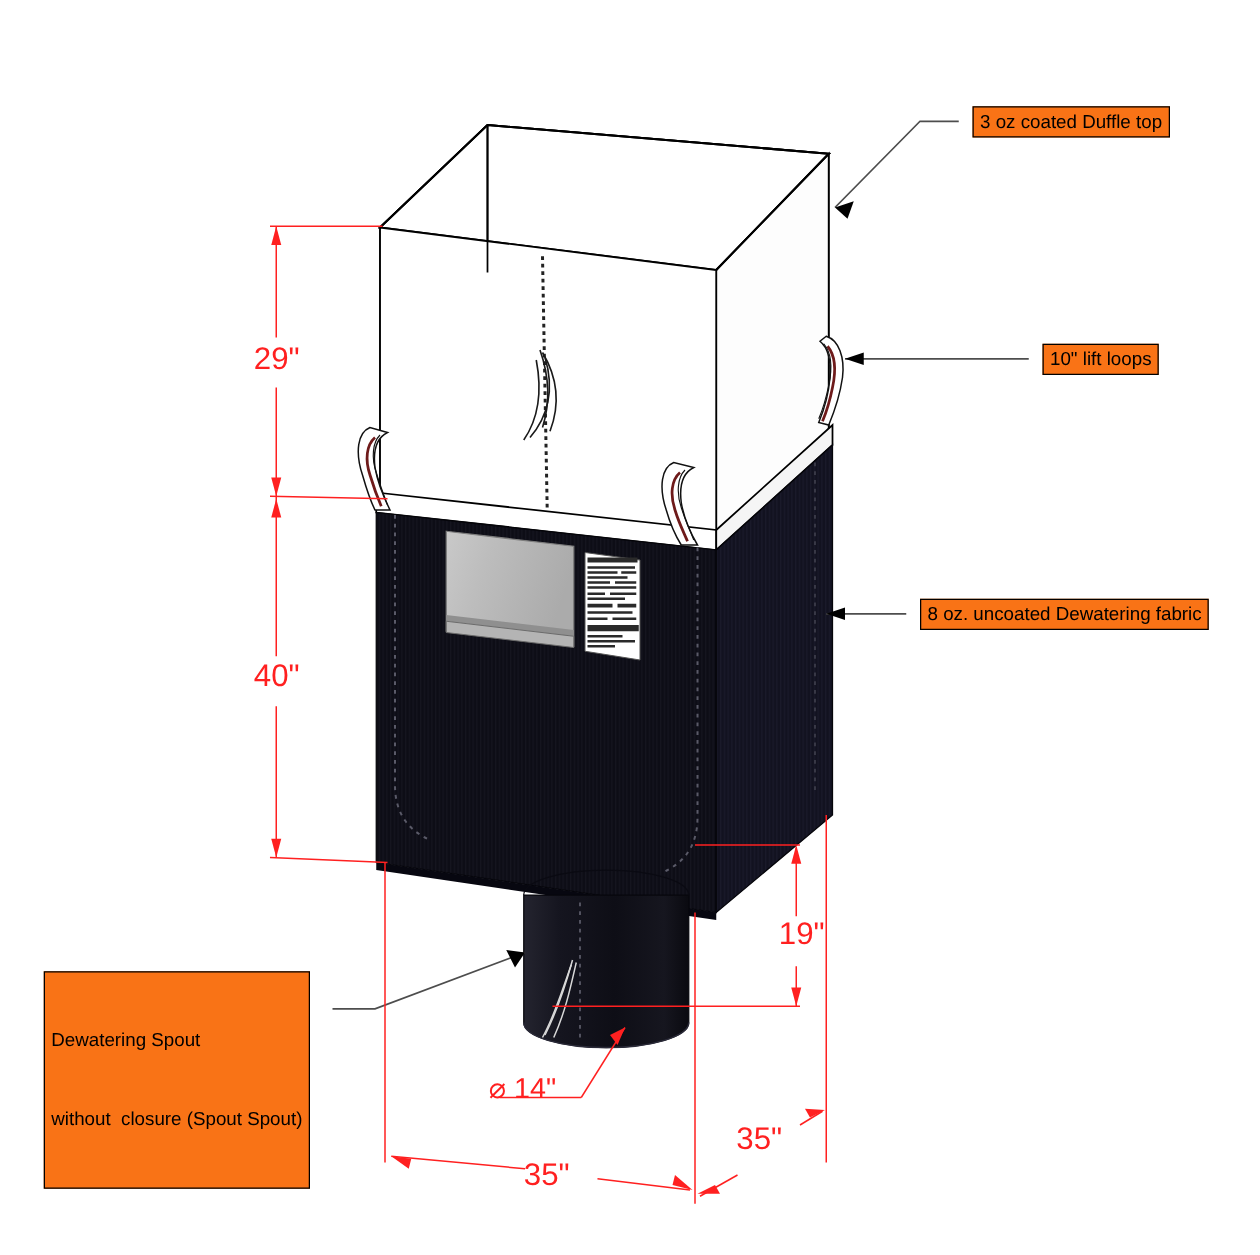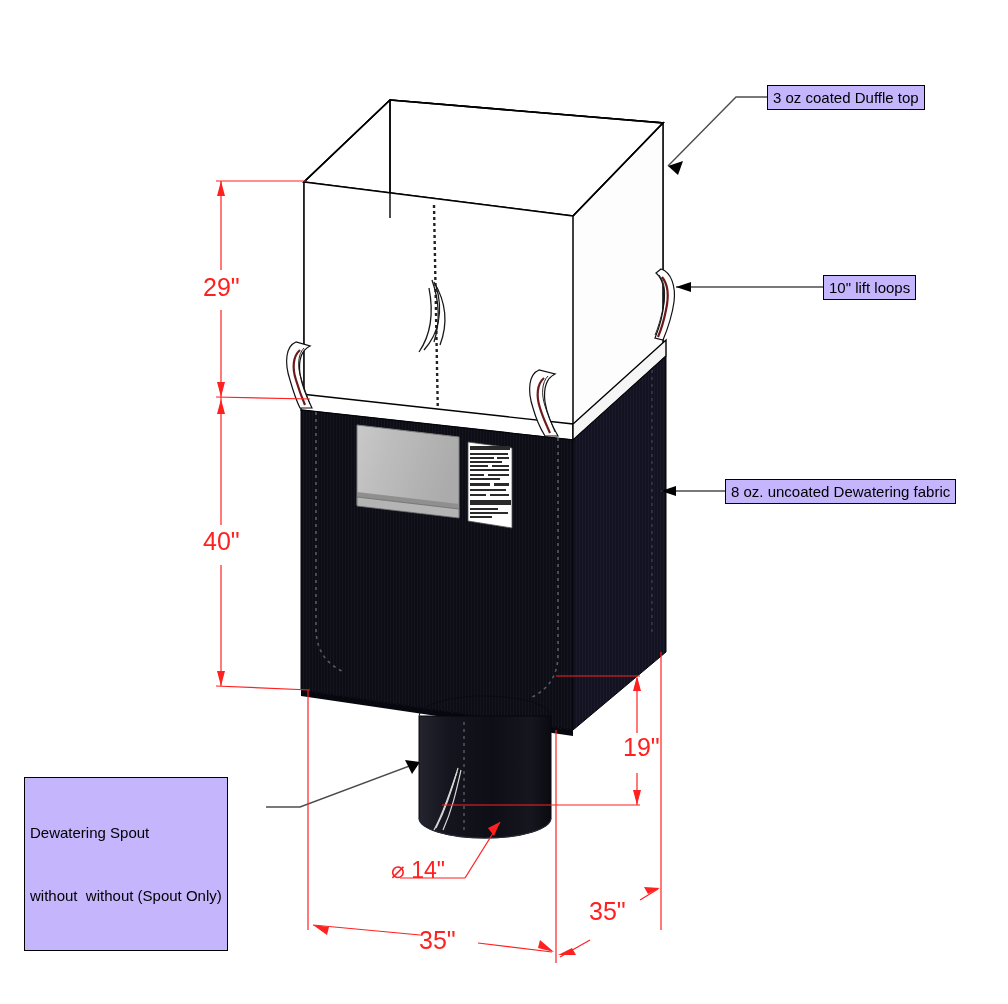--- a/index.html
+++ b/index.html
@@ -1,21 +1,21 @@
 <!DOCTYPE html>
 <html><head>
 <meta charset="utf-8">
 <style>
   html,body{margin:0;padding:0;background:#ffffff;}
   body{width:1008px;height:1004px;position:relative;overflow:hidden;
        font-family:"Liberation Sans", sans-serif;}
   #stage{position:absolute;left:0;top:0;width:1008px;height:1004px;}
   svg.layer{position:absolute;left:0;top:0;width:1008px;height:1004px;overflow:visible;}
-  .callout{position:absolute;border:1px solid #000;background:#c4b5fd;
-           font-size:15px;line-height:19px;color:#000;padding:2px 5px;white-space:pre;}
+  .callout{position:absolute;border:1px solid #000;background:#f97316;
+           font-size:15px;line-height:19px;color:#000;padding:2px 5px;white-space:pre;margin-left:11px;}
   .dimtext{position:absolute;color:#ff2020;font-size:23px;font-weight:400;
            letter-spacing:0px;white-space:nowrap;}
   .dimtext.big{font-size:25px;}
 </style>
 </head>
 <body>
 
 <div id="stage">
 
   <svg class="layer">
@@ -245,21 +245,21 @@
   </svg>
 
   <div class="callout" style="left:767px;top:85px;">3 oz coated Duffle top</div>
 
   <div class="callout" style="left:823px;top:275px;">10" lift loops</div>
 
   <div class="callout" style="left:725px;top:479px;">8 oz. uncoated Dewatering fabric</div>
 
   <div class="callout" style="left:24px;top:777px;line-height:21px;">
     <div>Dewatering Spout</div>
-    <div>without  without (Spout Only)</div>
+    <div>without  closure (Spout Spout)</div>
   </div>
 
   <div class="dimtext big" style="left:203px;top:273px;">29"</div>
 
   <div class="dimtext big" style="left:203px;top:527px;">40"</div>
 
   <div class="dimtext big" style="left:623px;top:733px;">19"</div>
 
   <div class="dimtext big" style="left:419px;top:926px;">35"</div>
 

